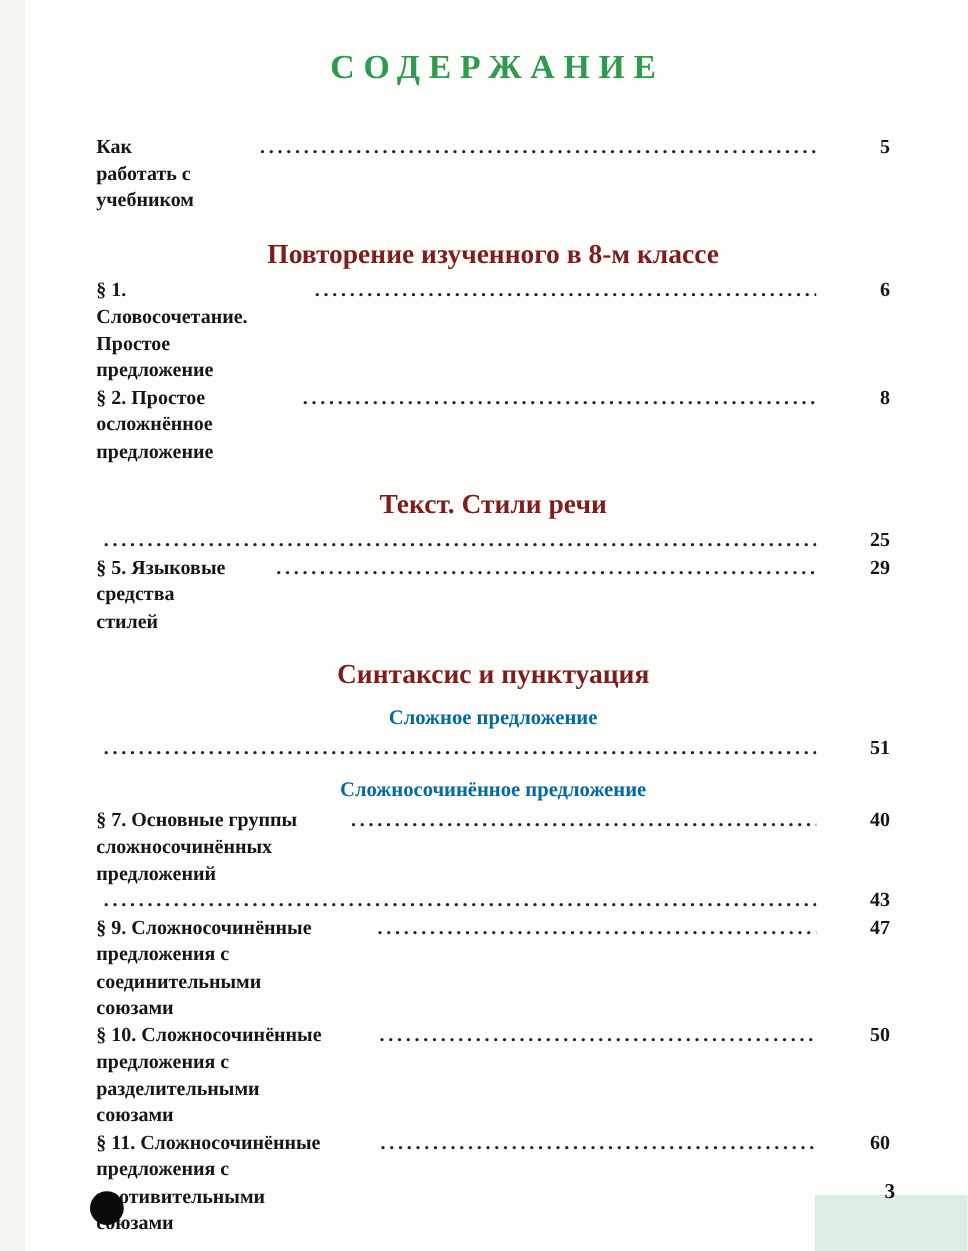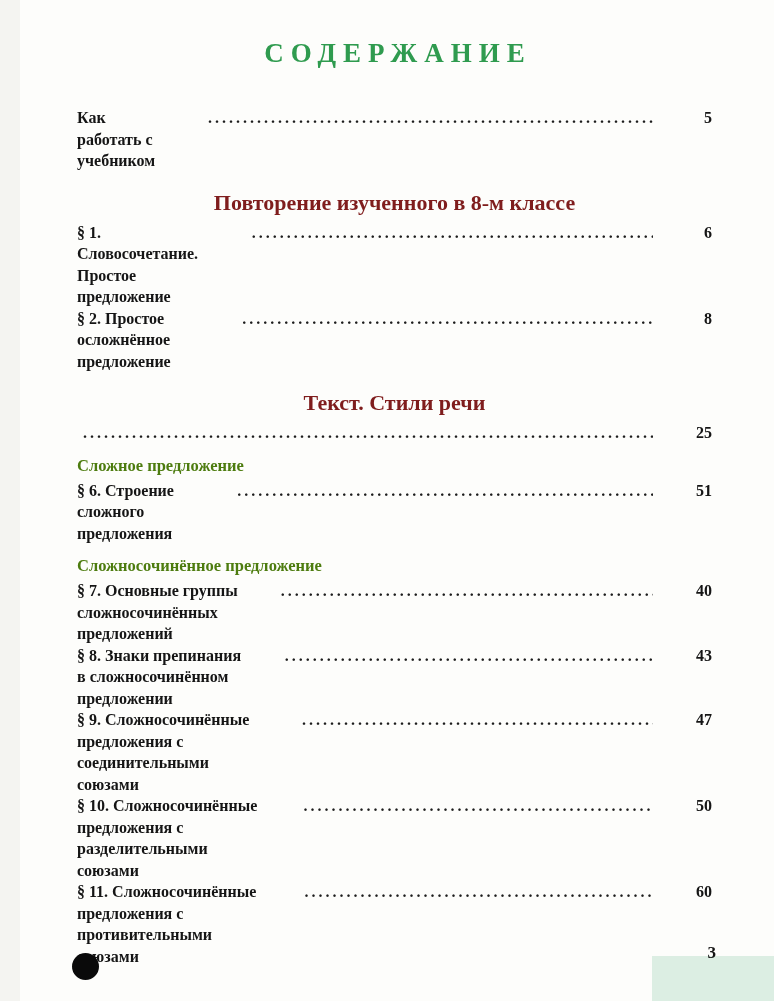--- a/index.html
+++ b/index.html
@@ -31,24 +31,24 @@
   }
   .green-head {
     margin: 18px 0 6px 0;
     text-align: center;
     font-size: 22px;
     font-weight: 700;
     color: #7f1d1d;
   }
   .black-head {
     margin: 12px 0 4px 0;
-    text-align: left;
+    text-align: center;
     font-size: 16.5px;
     font-weight: 700;
-    color: #4d7c0f;
+    color: #0369a1;
   }
   .intro { margin-top: 38px; }
   .entry {
     display: flex;
     align-items: baseline;
     font-size: 16px;
     font-weight: 700;
     line-height: 21.5px;
     gap: 32px;
   }
@@ -118,37 +118,41 @@
       <span class="leader"></span>
       <span class="pg">8</span>
     </div>
 
     <h2 class="green-head">Текст. Стили речи</h2>
 
     <div class="entry">
       <span class="leader"></span>
       <span class="pg">25</span>
     </div>
+    <div class="entry">
+      <span class="txt">§ 5. Языковые средства стилей</span>
+      <span class="leader"></span>
+      <span class="pg">29</span>
+    </div>
 
+    <h2 class="green-head">Синтаксис и пунктуация</h2>
 
     <h3 class="black-head">Сложное предложение</h3>
     <div class="entry">
-      <span class="txt">§ 6. Строение сложного предложения</span>
       <span class="leader"></span>
       <span class="pg">51</span>
     </div>
 
     <h3 class="black-head">Сложносочинённое предложение</h3>
     <div class="entry">
       <span class="txt">§ 7. Основные группы сложносочинённых предложений</span>
       <span class="leader"></span>
       <span class="pg">40</span>
     </div>
     <div class="entry">
-      <span class="txt">§ 8. Знаки препинания в сложносочинённом предложении</span>
       <span class="leader"></span>
       <span class="pg">43</span>
     </div>
     <div class="entry">
       <span class="txt">§ 9. Сложносочинённые предложения с соединительными союзами</span>
       <span class="leader"></span>
       <span class="pg">47</span>
     </div>
     <div class="entry">
       <span class="txt">§ 10. Сложносочинённые предложения с разделительными союзами</span>

